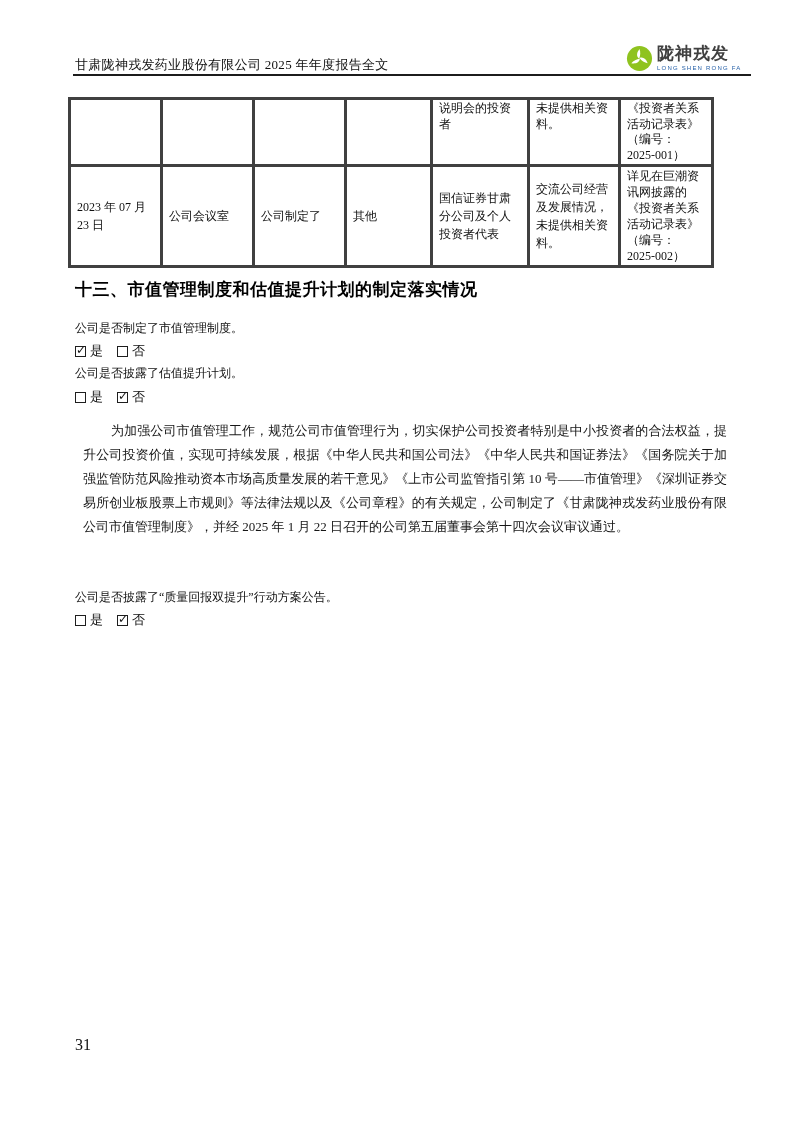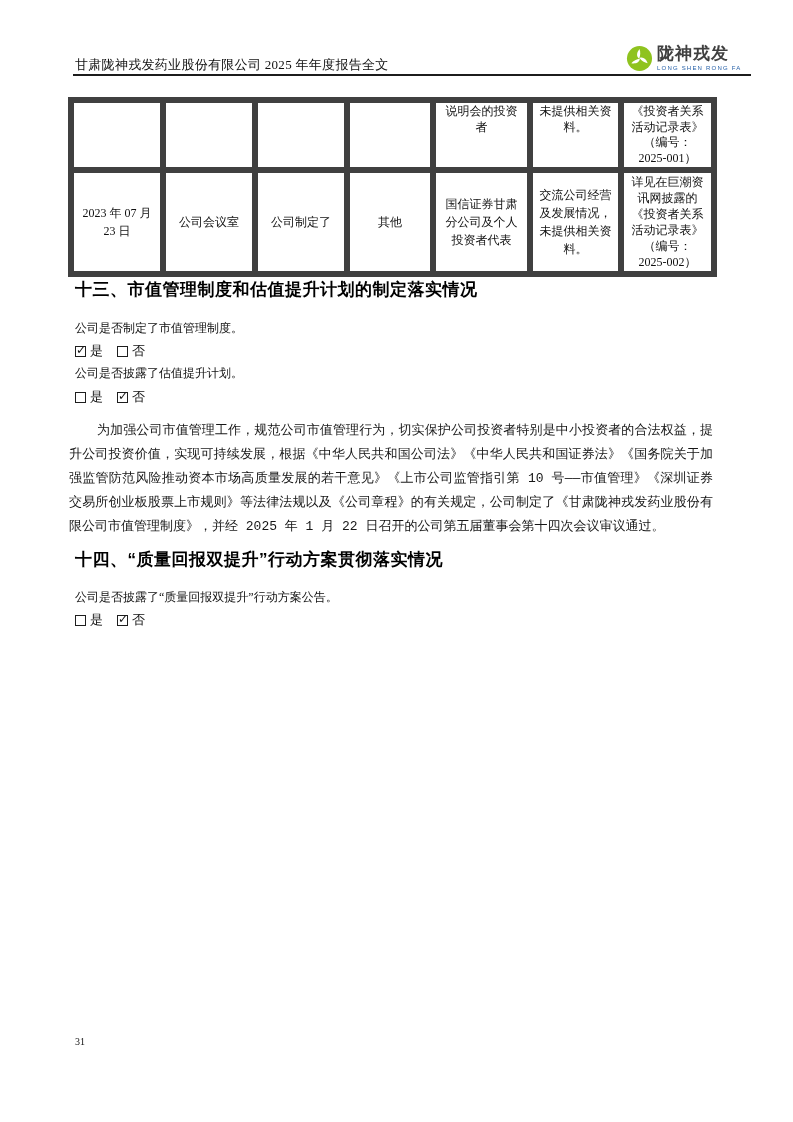--- a/index.html
+++ b/index.html
@@ -35,26 +35,26 @@
     position:absolute;left:73px;top:74px;width:678px;height:2px;
     background:#1c1c1c;
   }
   
   .tbl{
     position:absolute;left:68px;top:97px;width:643px;
     border-collapse:collapse;table-layout:fixed;
     font-size:12px;
   }
   .tbl td{
-    border:6px solid #404040;
+    border:3px solid #404040;
     padding:1px 6px;
     white-space:pre-line;
     line-height:15.5px;
     overflow:hidden;
-    text-align:center;
+    text-align:left;
   }
   tr.row1{height:63px;}
   tr.row1 td{vertical-align:top;}
   tr.row2{height:98px;}
   tr.row2 td{vertical-align:middle;line-height:18px;}
   tr.row2 td.tight{line-height:16px;}
   
   .h-section{
     position:absolute;left:75px;
     font-family:"Liberation Sans", sans-serif;
@@ -69,25 +69,25 @@
     border:1px solid #1e1e1e;margin-right:4px;
     position:relative;box-sizing:border-box;background:#fff;
   }
   .checkbox.checked::after{
     content:"\2713";
     position:absolute;left:0px;top:-4px;
     font-size:12px;font-weight:bold;color:#111;
     font-family:"DejaVu Sans", sans-serif;
   }
   .para{
-    position:absolute;left:69px;top:419px;width:644px;
+    position:absolute;left:83px;top:419px;width:644px;
     font-size:13px;line-height:24px;
-    text-align:justify;text-indent:28px;color:#161616;font-family:Liberation Mono, monospace;
-  }
-  .page-num{position:absolute;left:75px;top:1036px;font-size:10px;}
+    text-align:justify;text-indent:28px;color:#161616;
+  }
+  .page-num{position:absolute;left:75px;top:1036px;font-size:16px;}
 </style>
 </head>
 <body>
 
 <div class="page">
 
   <div class="header-title">甘肃陇神戎发药业股份有限公司 2025 年年度报告全文</div>
 
   <div class="logo">
     <svg class="logo-icon" viewBox="0 0 28 28">
@@ -177,21 +177,20 @@
       <span>是</span>
     </span>
     <span class="opt">
       <span class="checkbox checked"></span>
       <span>否</span>
     </span>
   </div>
 
   <div class="para">为加强公司市值管理工作，规范公司市值管理行为，切实保护公司投资者特别是中小投资者的合法权益，提升公司投资价值，实现可持续发展，根据《中华人民共和国公司法》《中华人民共和国证券法》《国务院关于加强监管防范风险推动资本市场高质量发展的若干意见》《上市公司监管指引第 10 号——市值管理》《深圳证券交易所创业板股票上市规则》等法律法规以及《公司章程》的有关规定，公司制定了《甘肃陇神戎发药业股份有限公司市值管理制度》，并经 2025 年 1 月 22 日召开的公司第五届董事会第十四次会议审议通过。</div>
 
-  <div class="h-section" style="top:548px">十四、“质量回报双提升”行动方案贯彻落实情况</div>
 
   <div class="body-line" style="top:589px">公司是否披露了“质量回报双提升”行动方案公告。</div>
 
   <div class="opts" style="top:611px">
     <span class="opt">
       <span class="checkbox"></span>
       <span>是</span>
     </span>
     <span class="opt">
       <span class="checkbox checked"></span>

